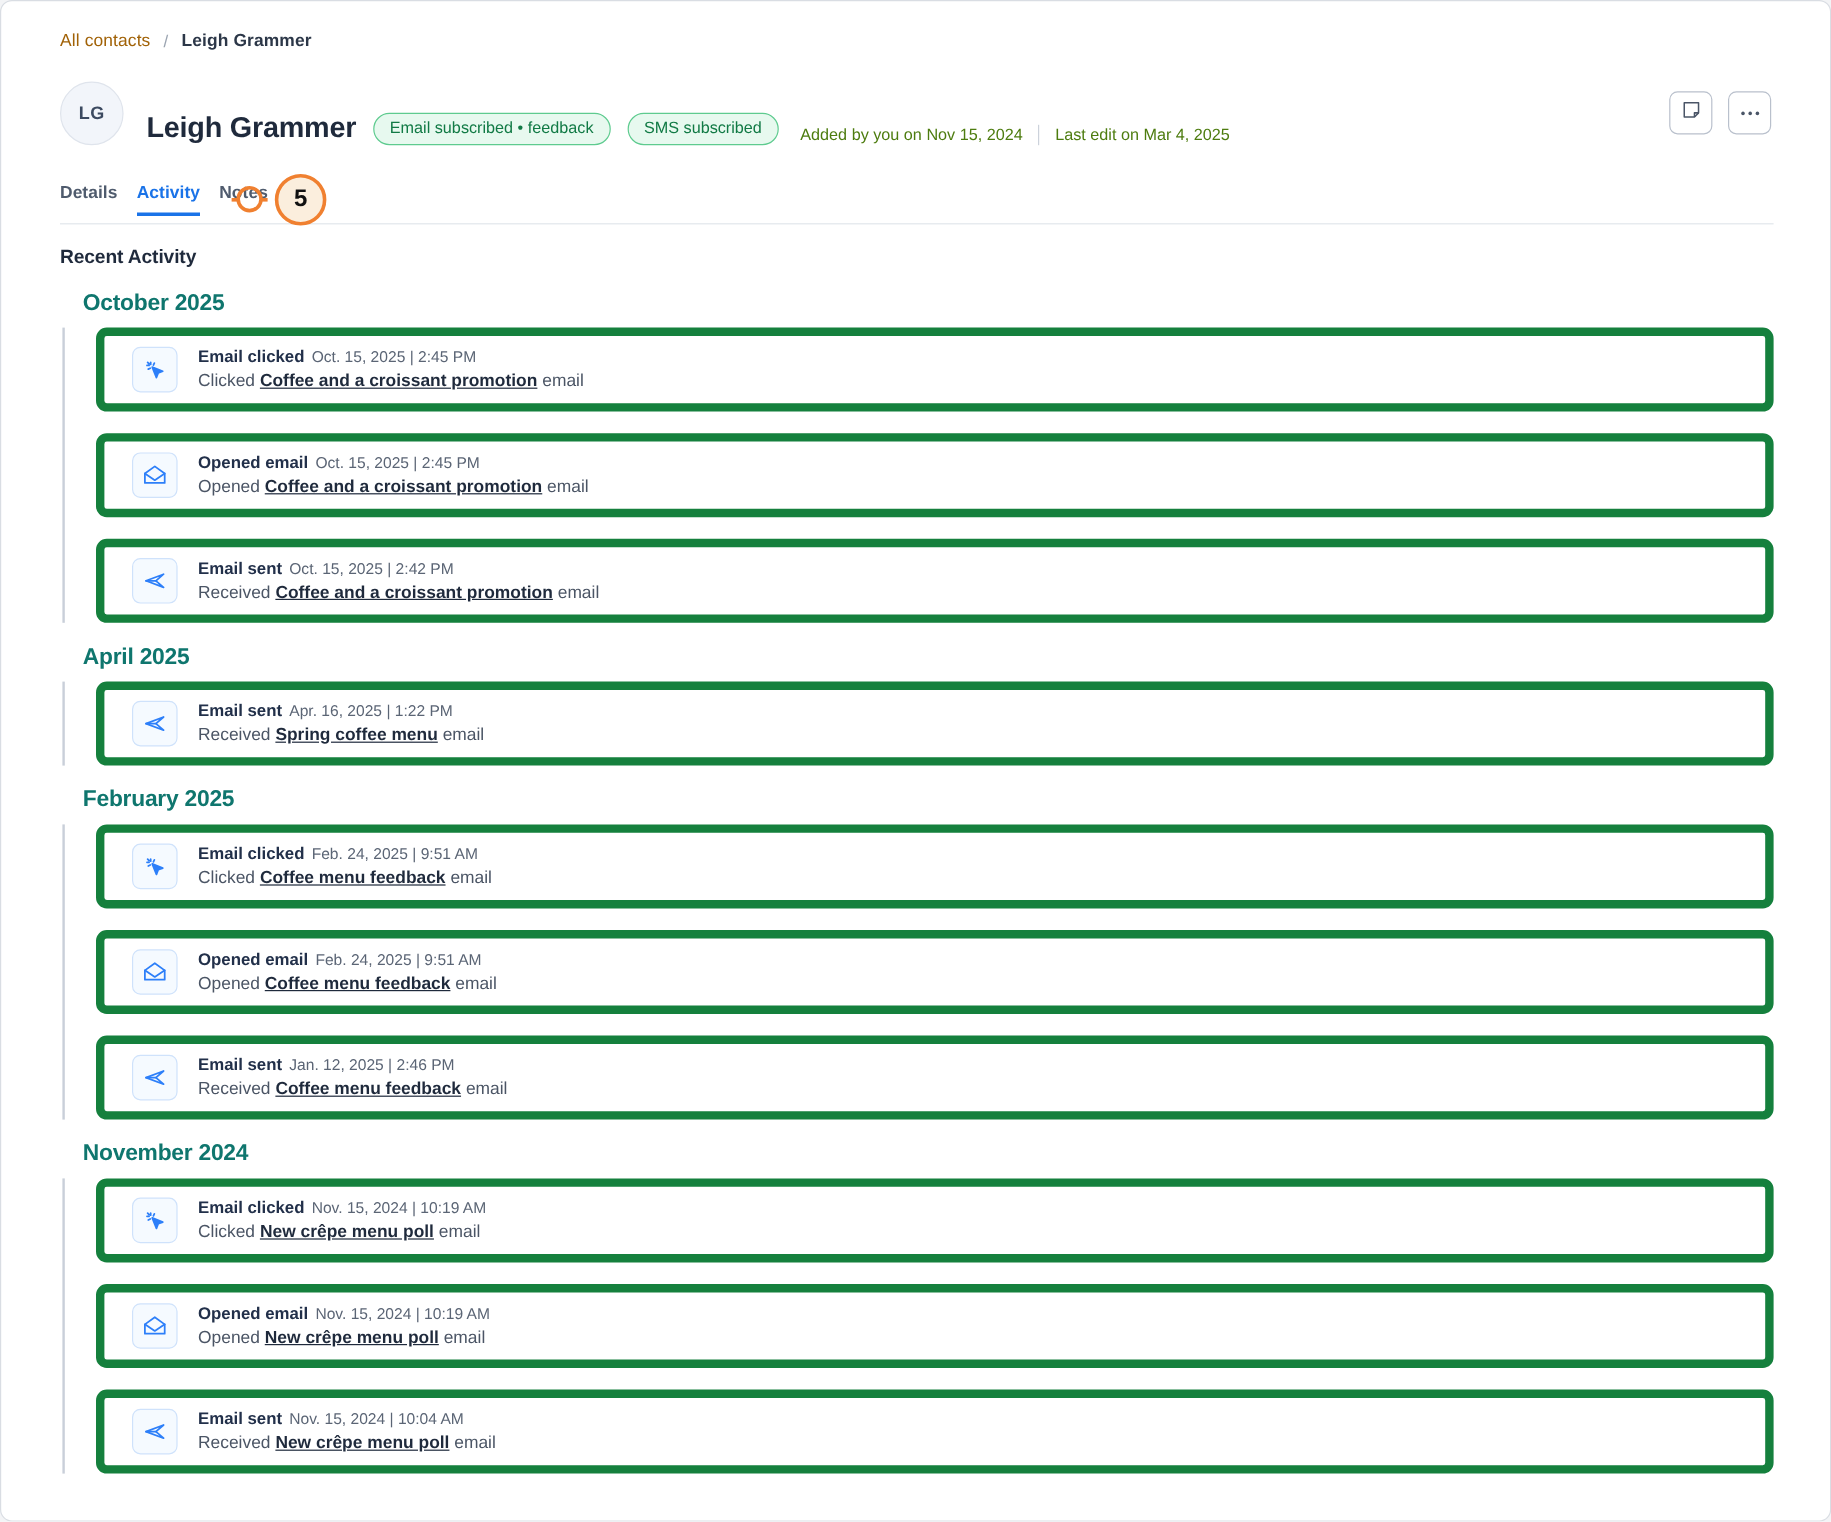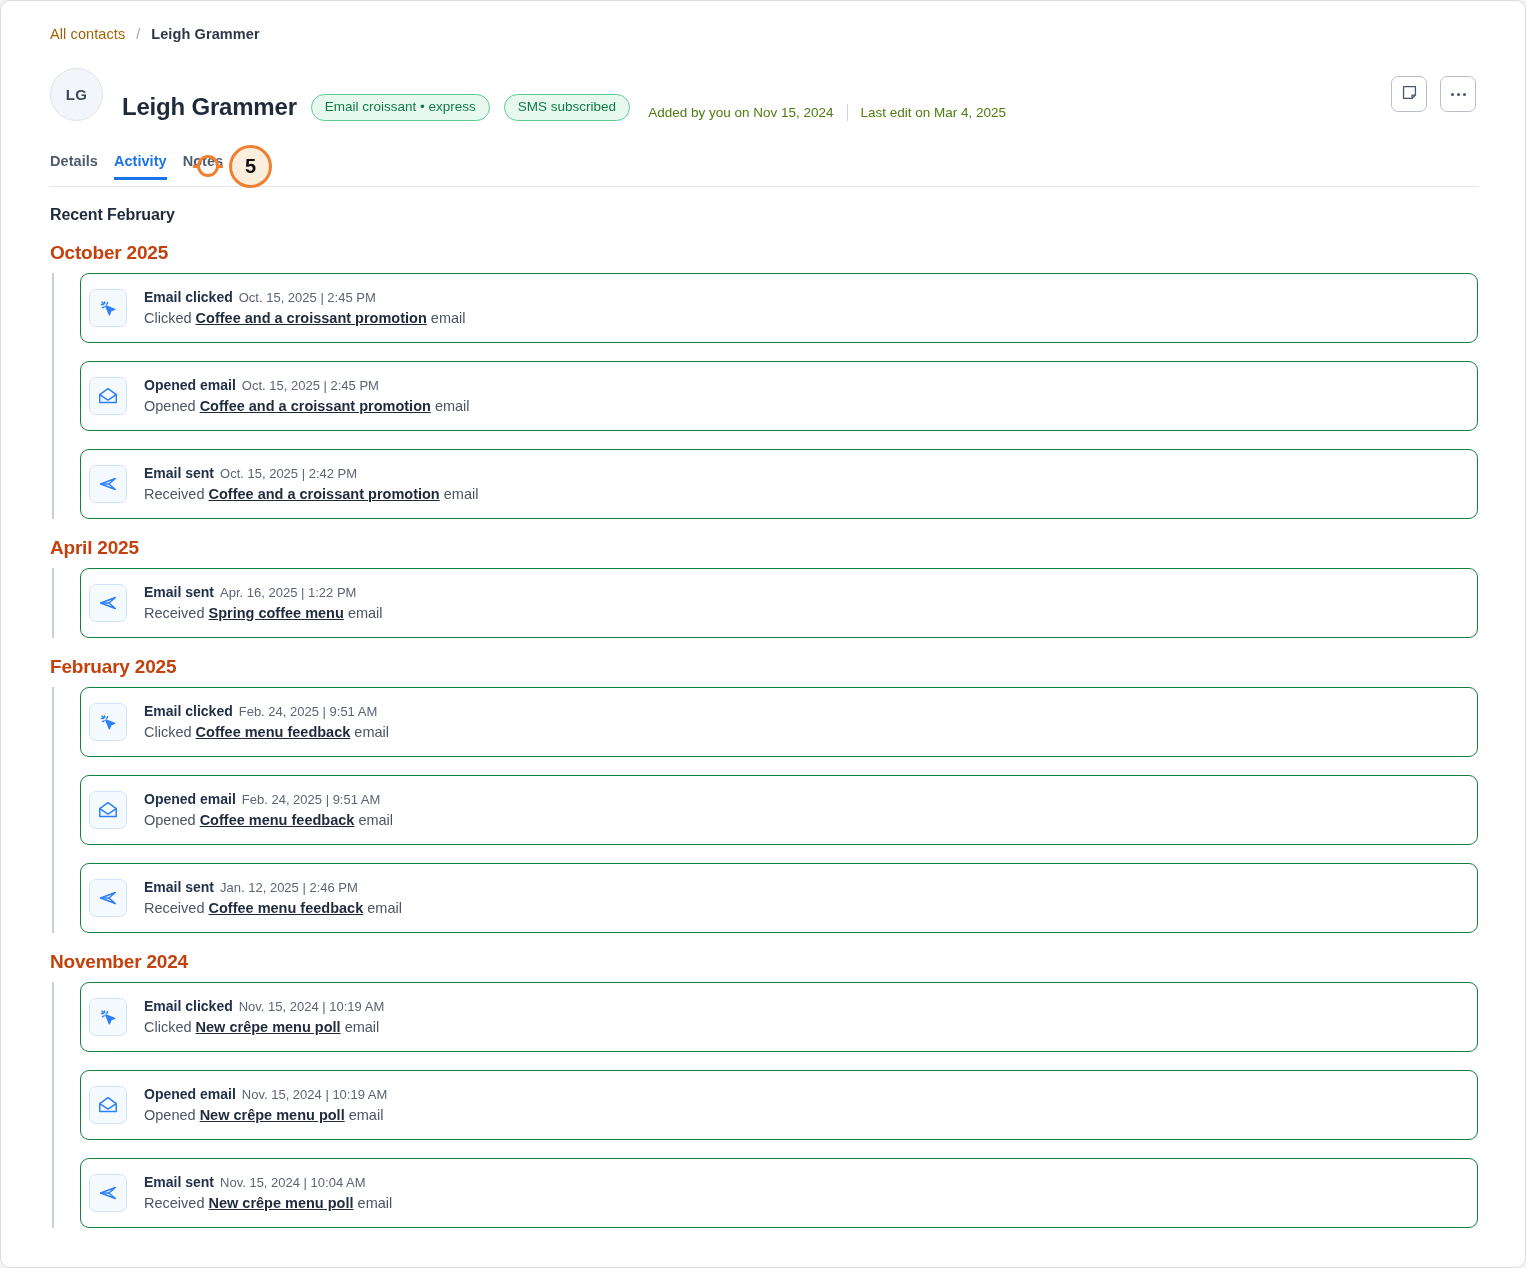--- a/index.html
+++ b/index.html
@@ -170,50 +170,50 @@
   
   .content { position: absolute; left: 0; top: 205px; width: 100%; }
   .section-title {
     margin-left: 49px;
     font-size: 16px;
     font-weight: bold;
     color: #1f2a3c;
     letter-spacing: -.1px;
   }
   .month-heading {
-    margin-left: 49px;
+    margin-left: 68px;
     margin-top: 18px;
     font-size: 19px;
     font-weight: bold;
-    color: #c2410c;
+    color: #0f766e;
     letter-spacing: -.2px;
   }
   .month-group {
     position: relative;
     margin-left: 49px;
     padding-left: 30px;
     margin-top: 9px;
   }
   .month-group::before {
     content: "";
     position: absolute;
     left: 2px; top: 0; bottom: 0;
     width: 1.5px;
     background: #c9cfd9;
   }
 
   .activity-card {
-    border: 1px solid #15803d;
+    border: 7px solid #15803d;
     border-radius: 9px;
     background: #fff;
     height: 70px;
     margin-bottom: 18px;
     display: flex;
     align-items: center;
-    padding-left: 8px;
+    padding-left: 23px;
     width: 1398px;
   }
   .act-icon {
     width: 38px; height: 38px;
     border: 1px solid #cfe2fb;
     border-radius: 7px;
     background: #f5faff;
     display: flex; align-items: center; justify-content: center;
     flex: none;
   }
@@ -246,21 +246,21 @@
 
   <div class="breadcrumb">
     <span class="crumb-link">All contacts</span>
     <span class="crumb-sep">/</span>
     <span class="crumb-current">Leigh Grammer</span>
   </div>
 
   <div class="identity">
     <div class="avatar">LG</div>
     <div class="contact-name">Leigh Grammer</div>
-    <div class="badge">Email croissant • express</div>
+    <div class="badge">Email subscribed • feedback</div>
     <div class="badge">SMS subscribed</div>
     <div class="meta">
       <span>Added by you on Nov 15, 2024</span>
       <span class="meta-divider"></span>
       <span>Last edit on Mar 4, 2025</span>
     </div>
   </div>
 
   <div class="header-actions">
     <div class="icon-btn">
@@ -283,21 +283,21 @@
   <div class="tabs">
     <div class="tab">Details</div>
     <div class="tab active">Activity</div>
     <div class="tab">Notes</div>
   </div>
 
   <div class="click-ring"></div>
   <div class="step-badge">5</div>
 
   <div class="content">
-    <div class="section-title">Recent February</div>
+    <div class="section-title">Recent Activity</div>
     <div id="months-root">
         <div class="month-heading">October 2025</div>
         <div class="month-group">
           <div class="activity-card">
             <div class="act-icon">
               <svg width="21" height="21" viewBox="0 0 24 24" fill="none" stroke="#2d7ff9" stroke-width="1.7" stroke-linecap="round" stroke-linejoin="round">
                 <path d="M9 9l10 4-4.3 1.6L13 19z" fill="#2d7ff9" stroke="#2d7ff9"></path>
                 <path d="M7.5 4.5v2M4 7.5h2M4.6 4.6l1.4 1.4M11 5.2l-.9 1.9M5.2 11l1.9-.9"></path>
               </svg>
             </div>

